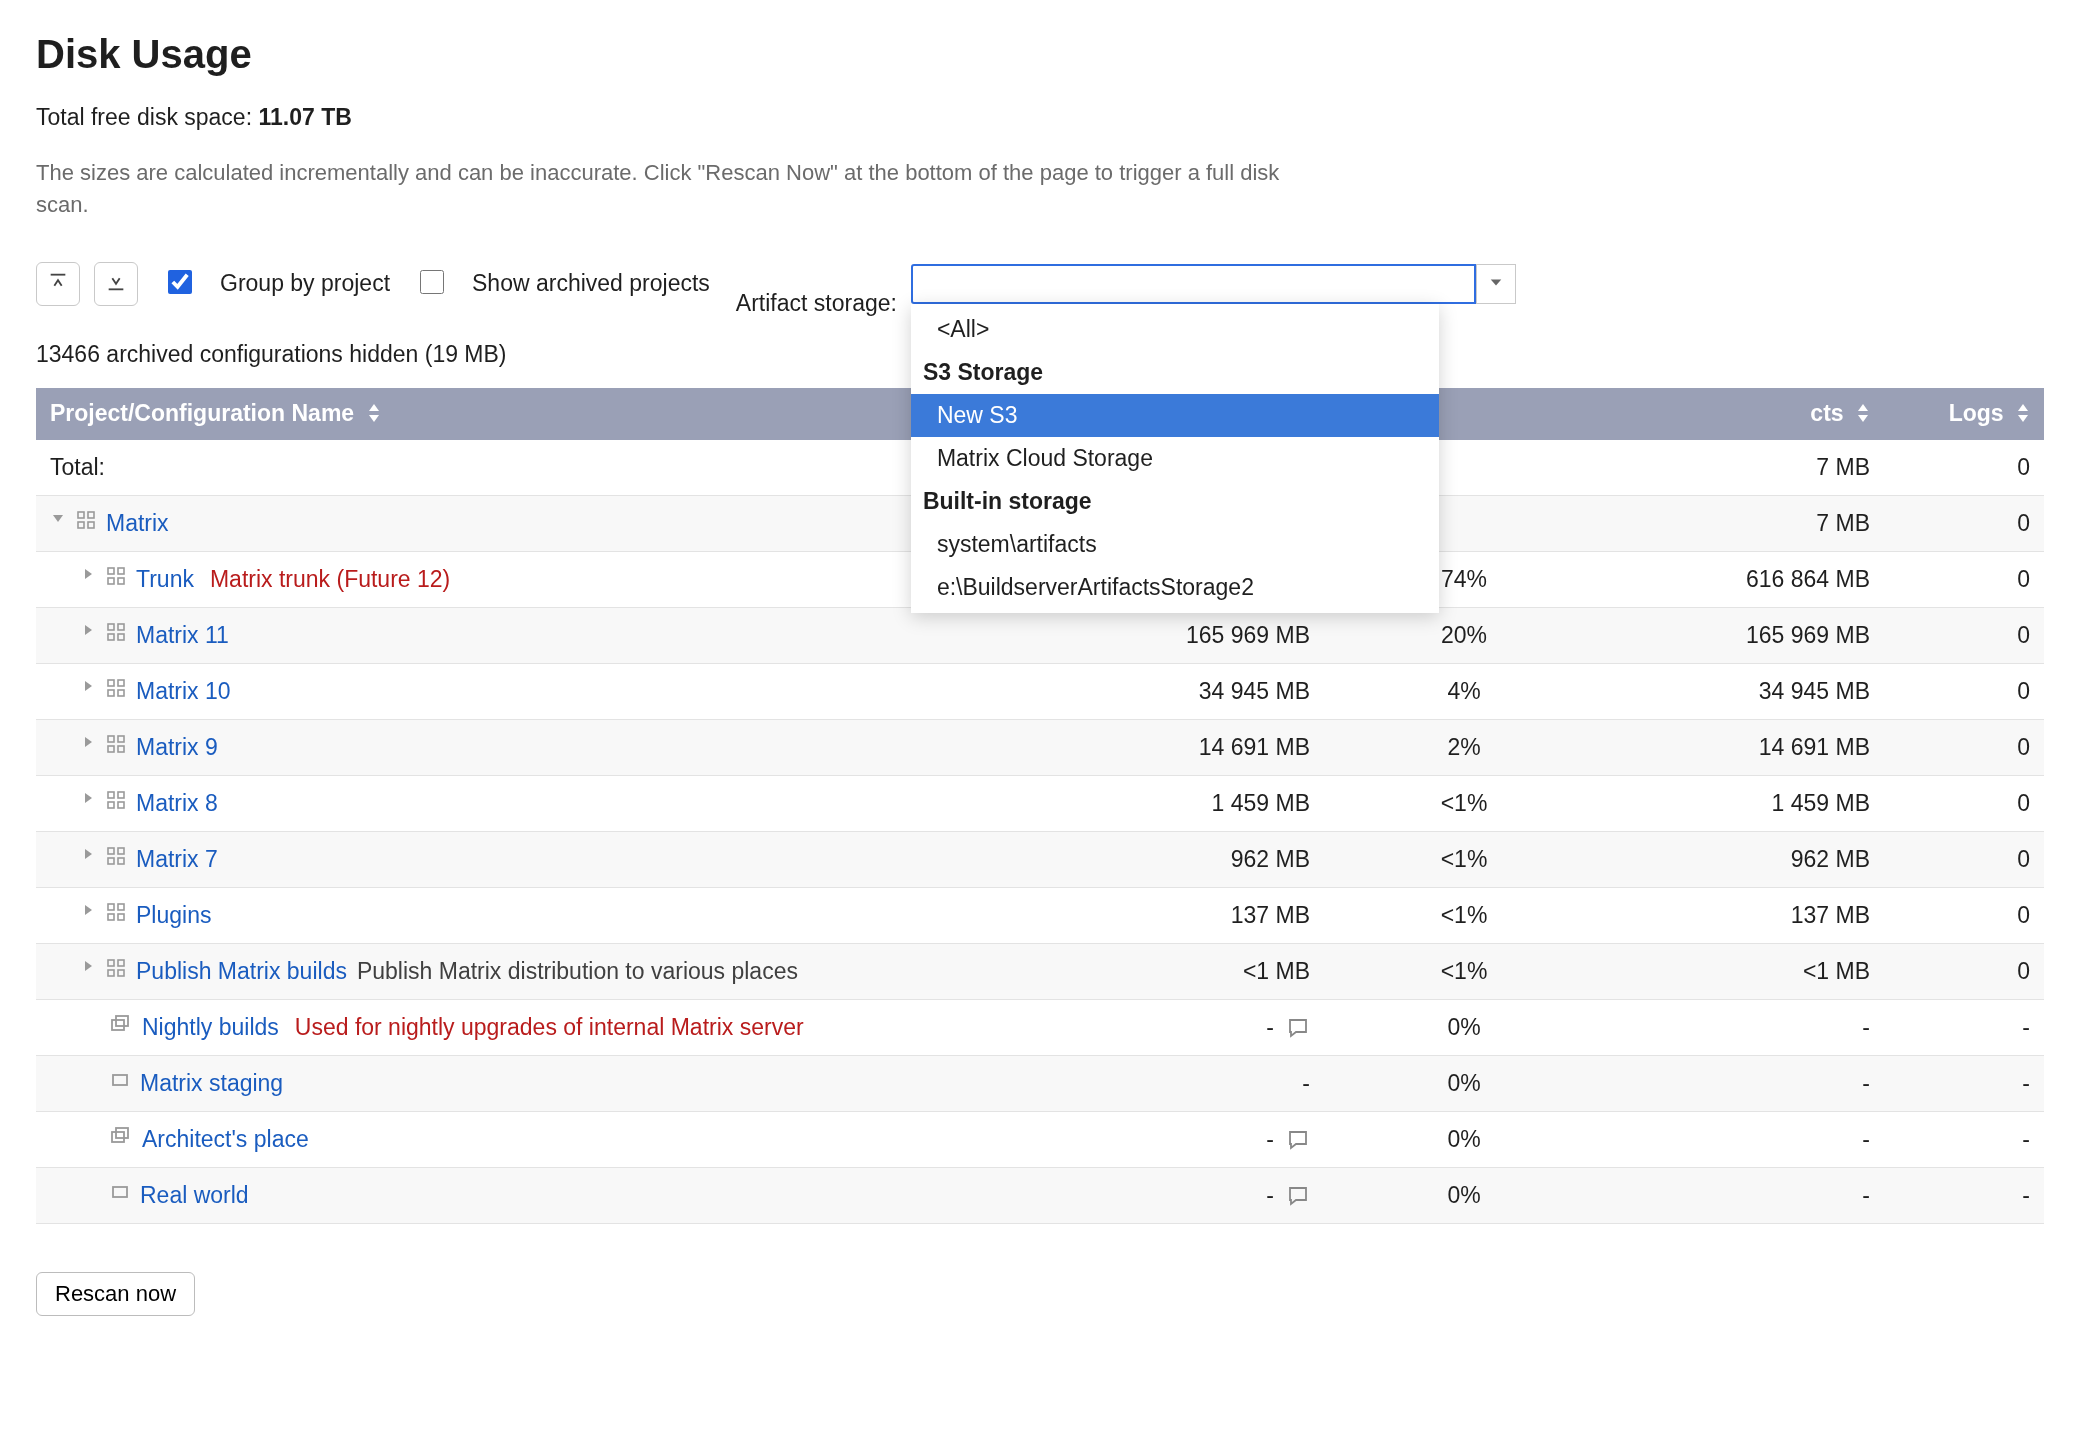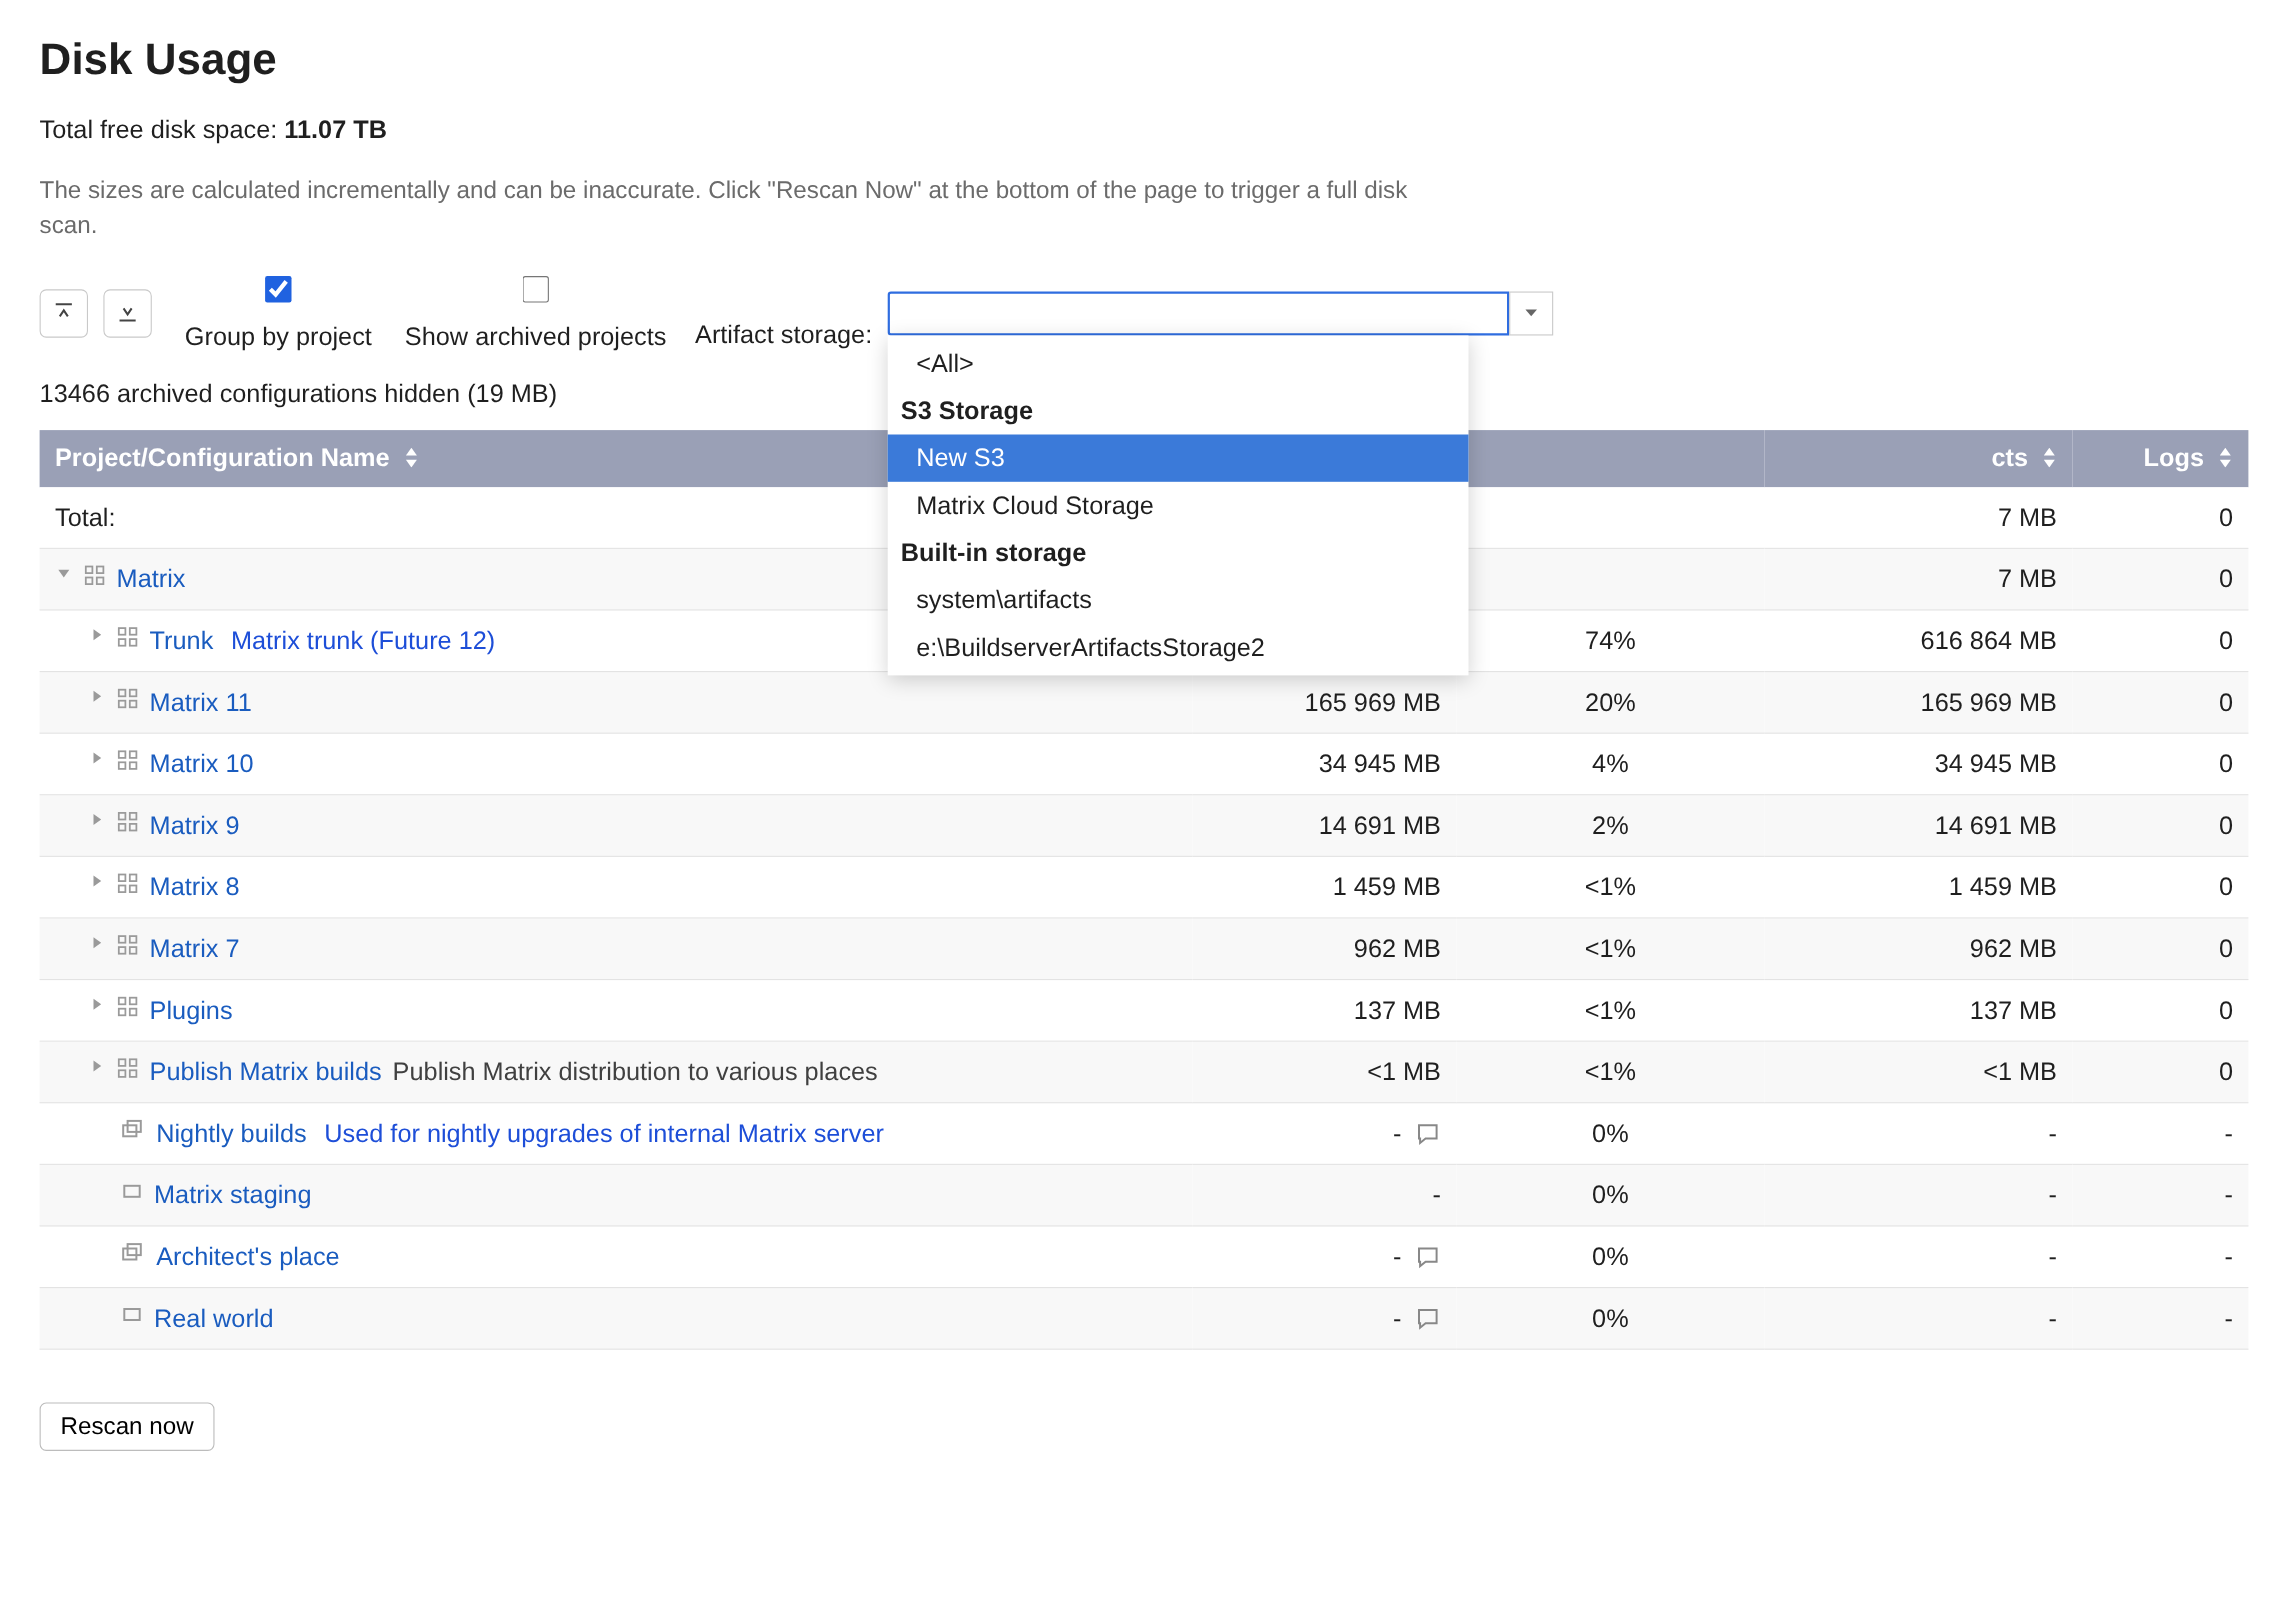--- a/index.html
+++ b/index.html
@@ -41,24 +41,22 @@
   border-radius: 6px;
   background: #fff;
   display: flex;
   align-items: center;
   justify-content: center;
   cursor: pointer;
 }
 .icon-btn svg { width: 22px; height: 22px; }
 .cbwrap {
   display: flex;
-  align-items: center;
-  gap: 18px;
+  gap: 28px;
   margin-left: 16px;
-  flex-direction: column;
 }
 input[type=checkbox] {
   width: 24px;
   height: 24px;
   accent-color: #2062e0;
 }
 label { font-size: 23px; cursor: pointer; }
 .art-label { font-size: 23px; margin-left: 12px; margin-top: 39px; }
 .combo {
   position: relative;
@@ -136,21 +134,21 @@
 }
 tbody tr:nth-child(even) { background: #f8f8f8; }
 tbody tr:nth-child(odd) { background: #fff; }
 .bold { font-weight: 400; }
 .r { text-align: right; }
 .c { text-align: center; }
 .name-cell { display: flex; align-items: flex-start; gap: 10px; flex-wrap: wrap; }
 .indent1 { padding-left: 30px; }
 .indent2 { padding-left: 60px; }
 .link { color: #1a5cbf; text-decoration: none; cursor: pointer; }
-.desc { color: #1d4ed8; margin-left: 6px; }
+.desc { color: #b91c1c; margin-left: 6px; }
 .desc-block { color: #404040; }
 .chev { color: #9a9a9a; display: inline-flex; align-items: center; cursor: pointer; }
 .proj-icon { color: #9a9a9a; display: inline-flex; }
 .cfg-icon { color: #9a9a9a; display: inline-flex; }
 .comment-icon { display: inline-flex; vertical-align: middle; margin-left: 8px; color: #888; }
 .rescan {
   margin-top: 48px;
   padding: 8px 18px;
   font-size: 22px;
   border: 1px solid #bcbcbc;

